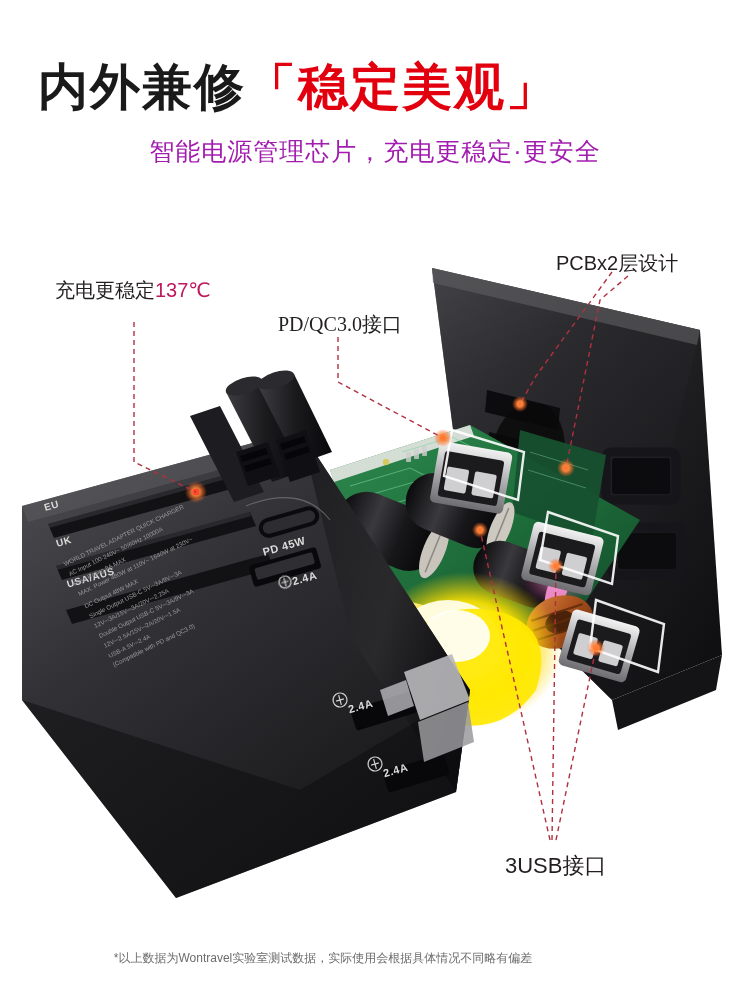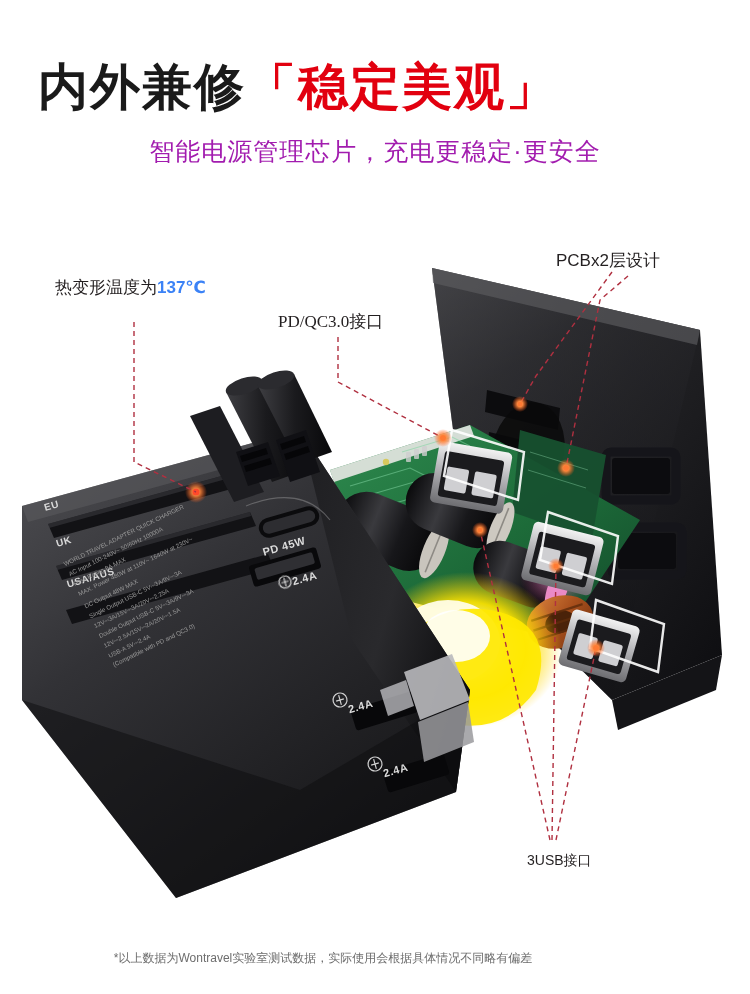--- a/index.html
+++ b/index.html
@@ -22,26 +22,26 @@
   .headline .bracket {
     color: #e2000f; font-weight: bold;
   }
   .subline {
     position: absolute; top: 135px; left: 0; width: 750px;
     text-align: center;
     font-size: 25px; color: #a21caf; letter-spacing: 1px;
   }
 
   
-  .anno { position: absolute; color: #231f20; font-size: 17px; line-height: 1.45; white-space: nowrap; }
-  .anno .hot { color: #3b82f6; font-weight: bold; }
+  .anno { position: absolute; color: #231f20; font-size: 20px; line-height: 1.45; white-space: nowrap; }
+  .anno .hot { color: #be185d; font-weight: normal; }
   #anno-ul      { left: 55px;  top: 276px; }
   #anno-pd      { left: 278px; top: 310px; font-family: Liberation Serif, serif; }
   #anno-pcb     { left: 556px; top: 249px; }
-  #anno-usb     { left: 505px; top: 850px; font-size: 14px; margin-left: 22px; }
+  #anno-usb     { left: 505px; top: 850px; font-size: 22px; }
 
   
   .footer {
     position: absolute; top: 950px; left: 0; width: 646px;
     text-align: center; font-size: 12px; color: #6d6d6d;
   }
 
   
   #art { position: absolute; left: 0; top: 0; width: 750px; height: 994px; }
   #art svg { display: block; }
@@ -393,21 +393,21 @@
       <div>Single Output USB-C 5V⎓3A/9V⎓3A</div>
       <div>12V⎓3A/15V⎓3A/20V⎓2.25A</div>
       <div>Double Output USB-C 5V⎓3A/9V⎓3A</div>
       <div>12V⎓2.5A/15V⎓2A/20V⎓1.5A</div>
       <div>USB-A 5V⎓2.4A</div>
       <div>(Compatible with PD and QC3.0)</div>
     </div>
   </div>
 
   <div class="anno" id="anno-ul">
-    <div><span>热变形温度为</span><span class="hot">137℃</span></div>
+    <div><span>充电更稳定</span><span class="hot">137℃</span></div>
   </div>
 
   <div class="anno" id="anno-pd">PD/QC3.0接口</div>
   <div class="anno" id="anno-pcb">PCBx2层设计</div>
   <div class="anno" id="anno-usb">3USB接口</div>
 
   <div class="footer">*以上数据为Wontravel实验室测试数据，实际使用会根据具体情况不同略有偏差</div>
 
 </div>
 

